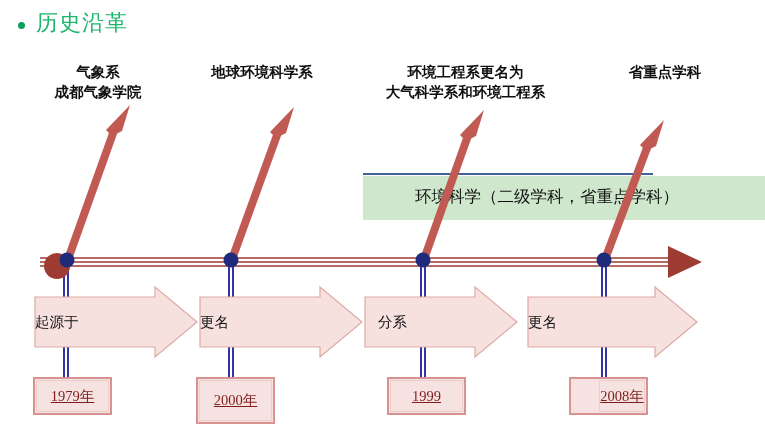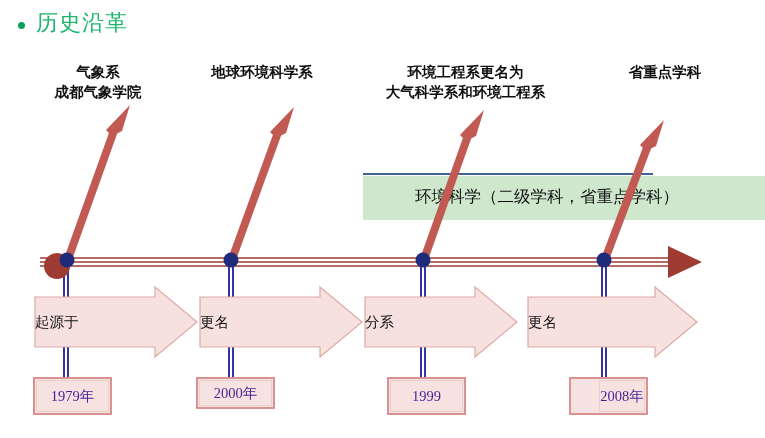--- a/index.html
+++ b/index.html
@@ -35,21 +35,21 @@
 
   
   .chev-label{position:absolute;font-size:14.5px;color:#111;text-align:left;
               font-family:"Liberation Serif","DejaVu Serif",serif;white-space:nowrap;z-index:4;}
 
   
   .yearbox{position:absolute;box-sizing:border-box;background:#f6e3e1;
            border:2px solid #d89391;padding:1px;z-index:5;}
   .yearbox-inner{width:100%;height:100%;box-sizing:border-box;border:1px solid #eecdcb;
                  display:flex;align-items:center;justify-content:center;}
-  .yearbox-text{font-size:14.5px;color:#4c1d95;font-family:"Liberation Serif","DejaVu Serif",serif;white-space:nowrap;}
+  .yearbox-text{font-size:14.5px;color:#7f1d1d;font-family:"Liberation Serif","DejaVu Serif",serif;white-space:nowrap;text-decoration:underline;}
 
   
   .z-green{z-index:2;}
   .z-cap{z-index:7;}
 </style>
 </head>
 <body>
 
 <div id="slide">
 
@@ -95,29 +95,29 @@
       <line x1="40" y1="262" x2="672" y2="262" stroke="#9e3b33" stroke-width="1.6"></line>
       <line x1="40" y1="266" x2="672" y2="266" stroke="#9e3b33" stroke-width="1.6"></line>
       <polygon points="668,246 702,262 668,278" fill="#9e3b33"></polygon>
     </g>
 
     <circle cx="57" cy="266" r="13" fill="#9e3b33"></circle>
   </svg>
 
   <div class="chev-label" style="left:35px;top:313px;width:120px;">起源于</div>
   <div class="chev-label" style="left:200px;top:313px;width:120px;">更名</div>
-  <div class="chev-label" style="left:365px;top:313px;width:110px;">分系</div>
+  <div class="chev-label" style="left:378px;top:313px;width:110px;">分系</div>
   <div class="chev-label" style="left:528px;top:313px;width:127px;">更名</div>
 
   <div class="yearbox" style="left:33px;top:377px;width:79px;height:38px;">
     <div class="yearbox-inner">
       <span class="yearbox-text">1979年</span>
     </div>
   </div>
-  <div class="yearbox" style="left:196px;top:377px;width:79px;height:32px;">
+  <div class="yearbox" style="left:196px;top:377px;width:79px;height:47px;">
     <div class="yearbox-inner">
       <span class="yearbox-text">2000年</span>
     </div>
   </div>
   <div class="yearbox" style="left:387px;top:377px;width:79px;height:38px;">
     <div class="yearbox-inner">
       <span class="yearbox-text">1999</span>
     </div>
   </div>
   <div class="yearbox" style="left:569px;top:377px;width:79px;height:38px;padding-left:28px;">

